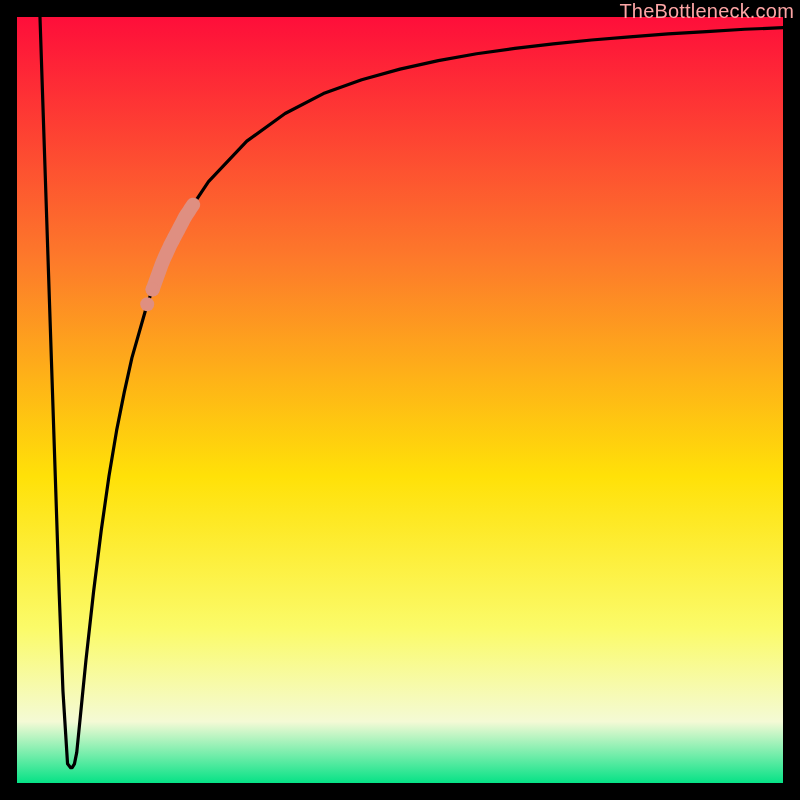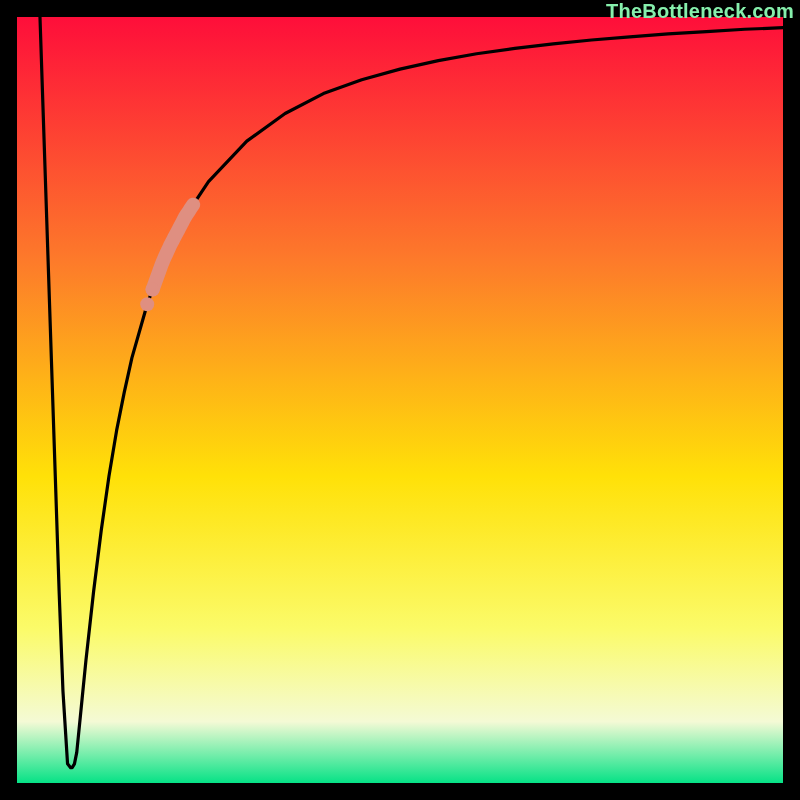--- a/index.html
+++ b/index.html
@@ -31,22 +31,22 @@
   .plot svg {
     display: block;
     width: 766px;
     height: 766px;
   }
   .watermark {
     position: absolute;
     top: 0px;
     right: 6px;
     font-size: 20px;
-    font-weight: 700;
-    color: #86efac;
+    font-weight: 400;
+    color: #fca5a5;
     letter-spacing: 0.2px;
   }
 </style>
 </head>
 <body>
 
 <div class="frame">
   <div class="plot">
     <svg viewBox="0 0 766 766" preserveAspectRatio="none">
       <defs>

